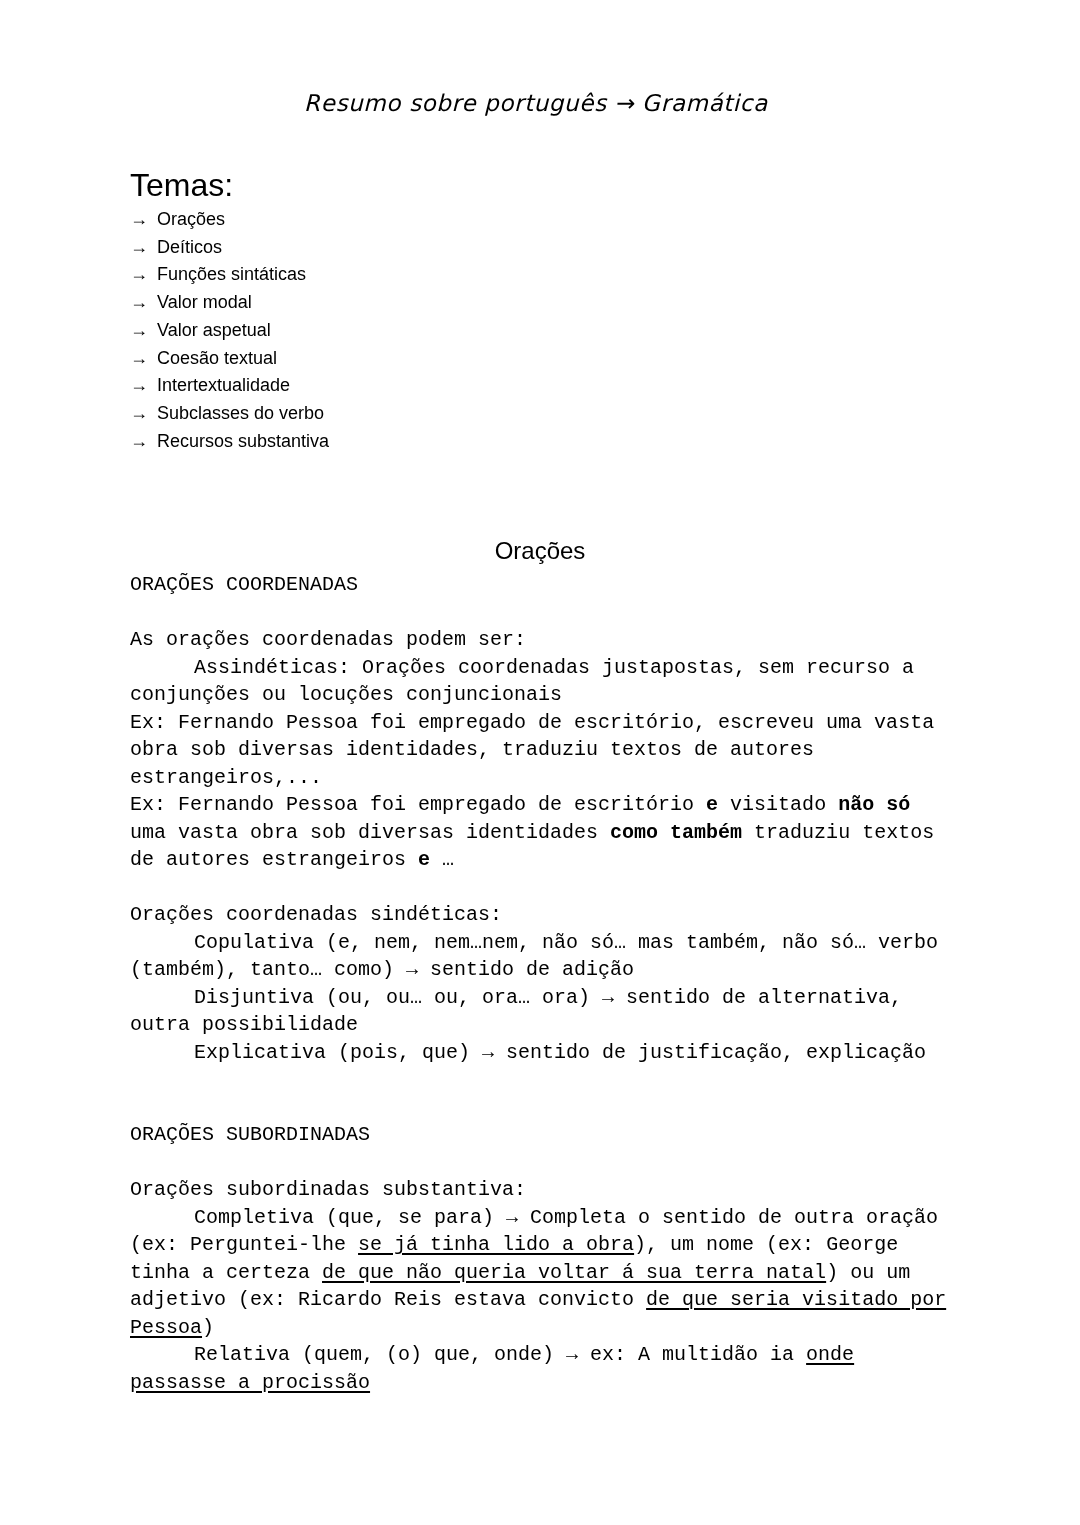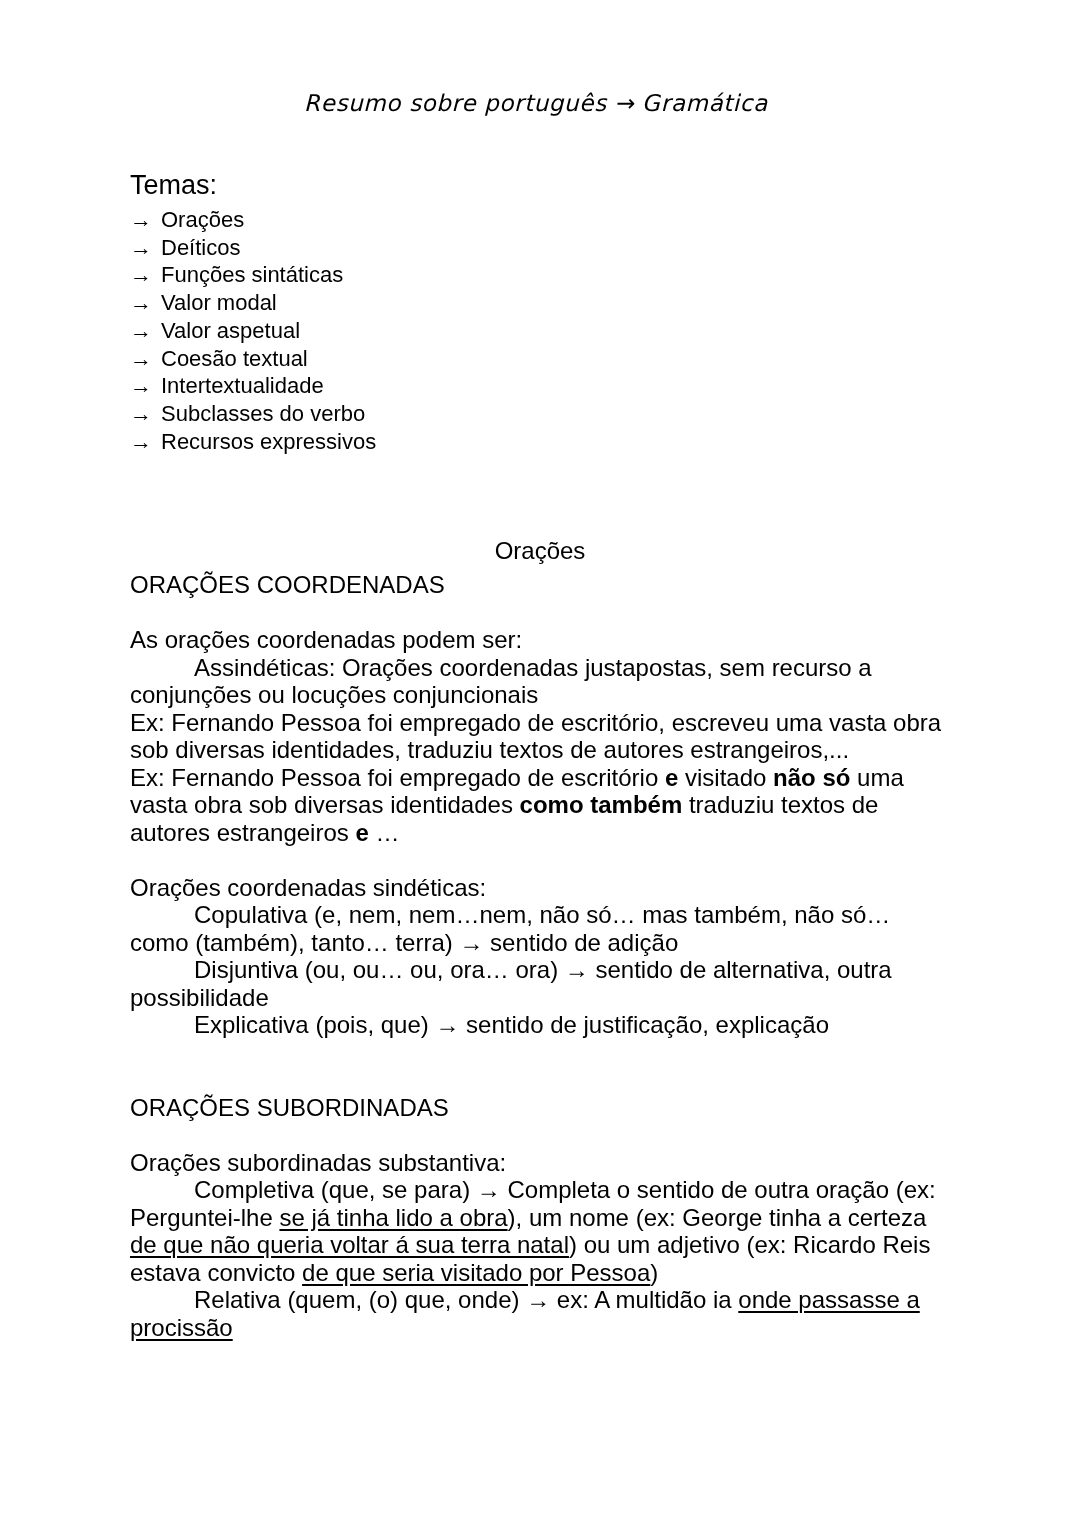--- a/index.html
+++ b/index.html
@@ -16,40 +16,41 @@
     padding-top:90px;
     text-align:center;
     font-size:23px;
     font-style:italic;
     letter-spacing:0.6px;
     transform:skewX(-3deg);
     font-family:"DejaVu Sans", sans-serif;
   }
   .temas-heading{
     margin:52px 130px 4px 130px;
-    font-size:27px;
+    font-size:32px;
     line-height:34px;
     font-weight:400;
   }
   .temas-list{
     margin:0 130px;
-    font-size:22px;
+    font-size:18px;
     line-height:27.7px;
   }
   .temas-item .arrow{margin-right:9px;}
   .main-heading{
     margin-top:80px;
     text-align:center;
     font-size:24px;
     line-height:32px;
   }
   .blocks{
     margin:4px 130px 4px 130px;
-    font-size:24px;
+    font-size:20px;
     line-height:27.5px;
+    font-family:Liberation Mono, monospace;
   }
   .para{margin:0;}
   .para.indent{text-indent:64px;}
   .subheading{margin:0;}
   .blank{height:27.5px;}
   .b{font-weight:bold;}
   .u{text-decoration:underline;text-underline-offset:3px;}
 </style>
 </head>
 <body>
@@ -60,34 +61,34 @@
   <div class="temas-heading">Temas:</div>
   <div class="temas-list">
       <div class="temas-item"><span class="arrow">→</span><span>Orações</span></div>
       <div class="temas-item"><span class="arrow">→</span><span>Deíticos</span></div>
       <div class="temas-item"><span class="arrow">→</span><span>Funções sintáticas</span></div>
       <div class="temas-item"><span class="arrow">→</span><span>Valor modal</span></div>
       <div class="temas-item"><span class="arrow">→</span><span>Valor aspetual</span></div>
       <div class="temas-item"><span class="arrow">→</span><span>Coesão textual</span></div>
       <div class="temas-item"><span class="arrow">→</span><span>Intertextualidade</span></div>
       <div class="temas-item"><span class="arrow">→</span><span>Subclasses do verbo</span></div>
-      <div class="temas-item"><span class="arrow">→</span><span>Recursos expressivos</span></div>
+      <div class="temas-item"><span class="arrow">→</span><span>Recursos substantiva</span></div>
     </div>
 
   <div class="main-heading">Orações</div>
   <div class="blocks">
       <div class="subheading"><span class="">ORAÇÕES COORDENADAS</span></div>
       <div class="blank"></div>
       <div class="para"><span class="">As orações coordenadas podem ser:</span></div>
       <div class="para indent"><span class="">Assindéticas: Orações coordenadas justapostas, sem recurso a conjunções ou locuções conjuncionais</span></div>
       <div class="para"><span class="">Ex: Fernando Pessoa foi empregado de escritório, escreveu uma vasta obra sob diversas identidades, traduziu textos de autores estrangeiros,...</span></div>
       <div class="para"><span class="">Ex:  Fernando Pessoa foi empregado de escritório </span><span class="b ">e</span><span class=""> visitado </span><span class="b ">não só</span><span class=""> uma vasta obra sob diversas identidades </span><span class="b ">como também</span><span class=""> traduziu textos de autores estrangeiros </span><span class="b ">e</span><span class=""> …</span></div>
       <div class="blank"></div>
       <div class="para"><span class="">Orações coordenadas sindéticas:</span></div>
-      <div class="para indent"><span class="">Copulativa (e, nem, nem…nem, não só… mas também, não só… como (também), tanto… terra) → sentido de adição</span></div>
+      <div class="para indent"><span class="">Copulativa (e, nem, nem…nem, não só… mas também, não só… verbo (também), tanto… como) → sentido de adição</span></div>
       <div class="para indent"><span class="">Disjuntiva (ou, ou… ou, ora… ora) → sentido de alternativa, outra possibilidade</span></div>
       <div class="para indent"><span class="">Explicativa (pois, que) → sentido de justificação, explicação</span></div>
       <div class="blank"></div>
       <div class="blank"></div>
       <div class="subheading"><span class="">ORAÇÕES SUBORDINADAS</span></div>
       <div class="blank"></div>
       <div class="para"><span class="">Orações subordinadas substantiva:</span></div>
       <div class="para indent"><span class="">Completiva (que, se para) → Completa o sentido de outra oração (ex: Perguntei-lhe </span><span class="u">se já tinha lido a obra</span><span class="">), um nome (ex: George tinha a certeza </span><span class="u">de que não queria voltar á sua terra natal</span><span class="">) ou um adjetivo (ex: Ricardo Reis estava convicto </span><span class="u">de que seria visitado por Pessoa</span><span class="">)</span></div>
       <div class="para indent"><span class="">Relativa (quem, (o) que, onde) → ex: A multidão ia </span><span class="u">onde passasse a procissão</span></div>
     </div>

